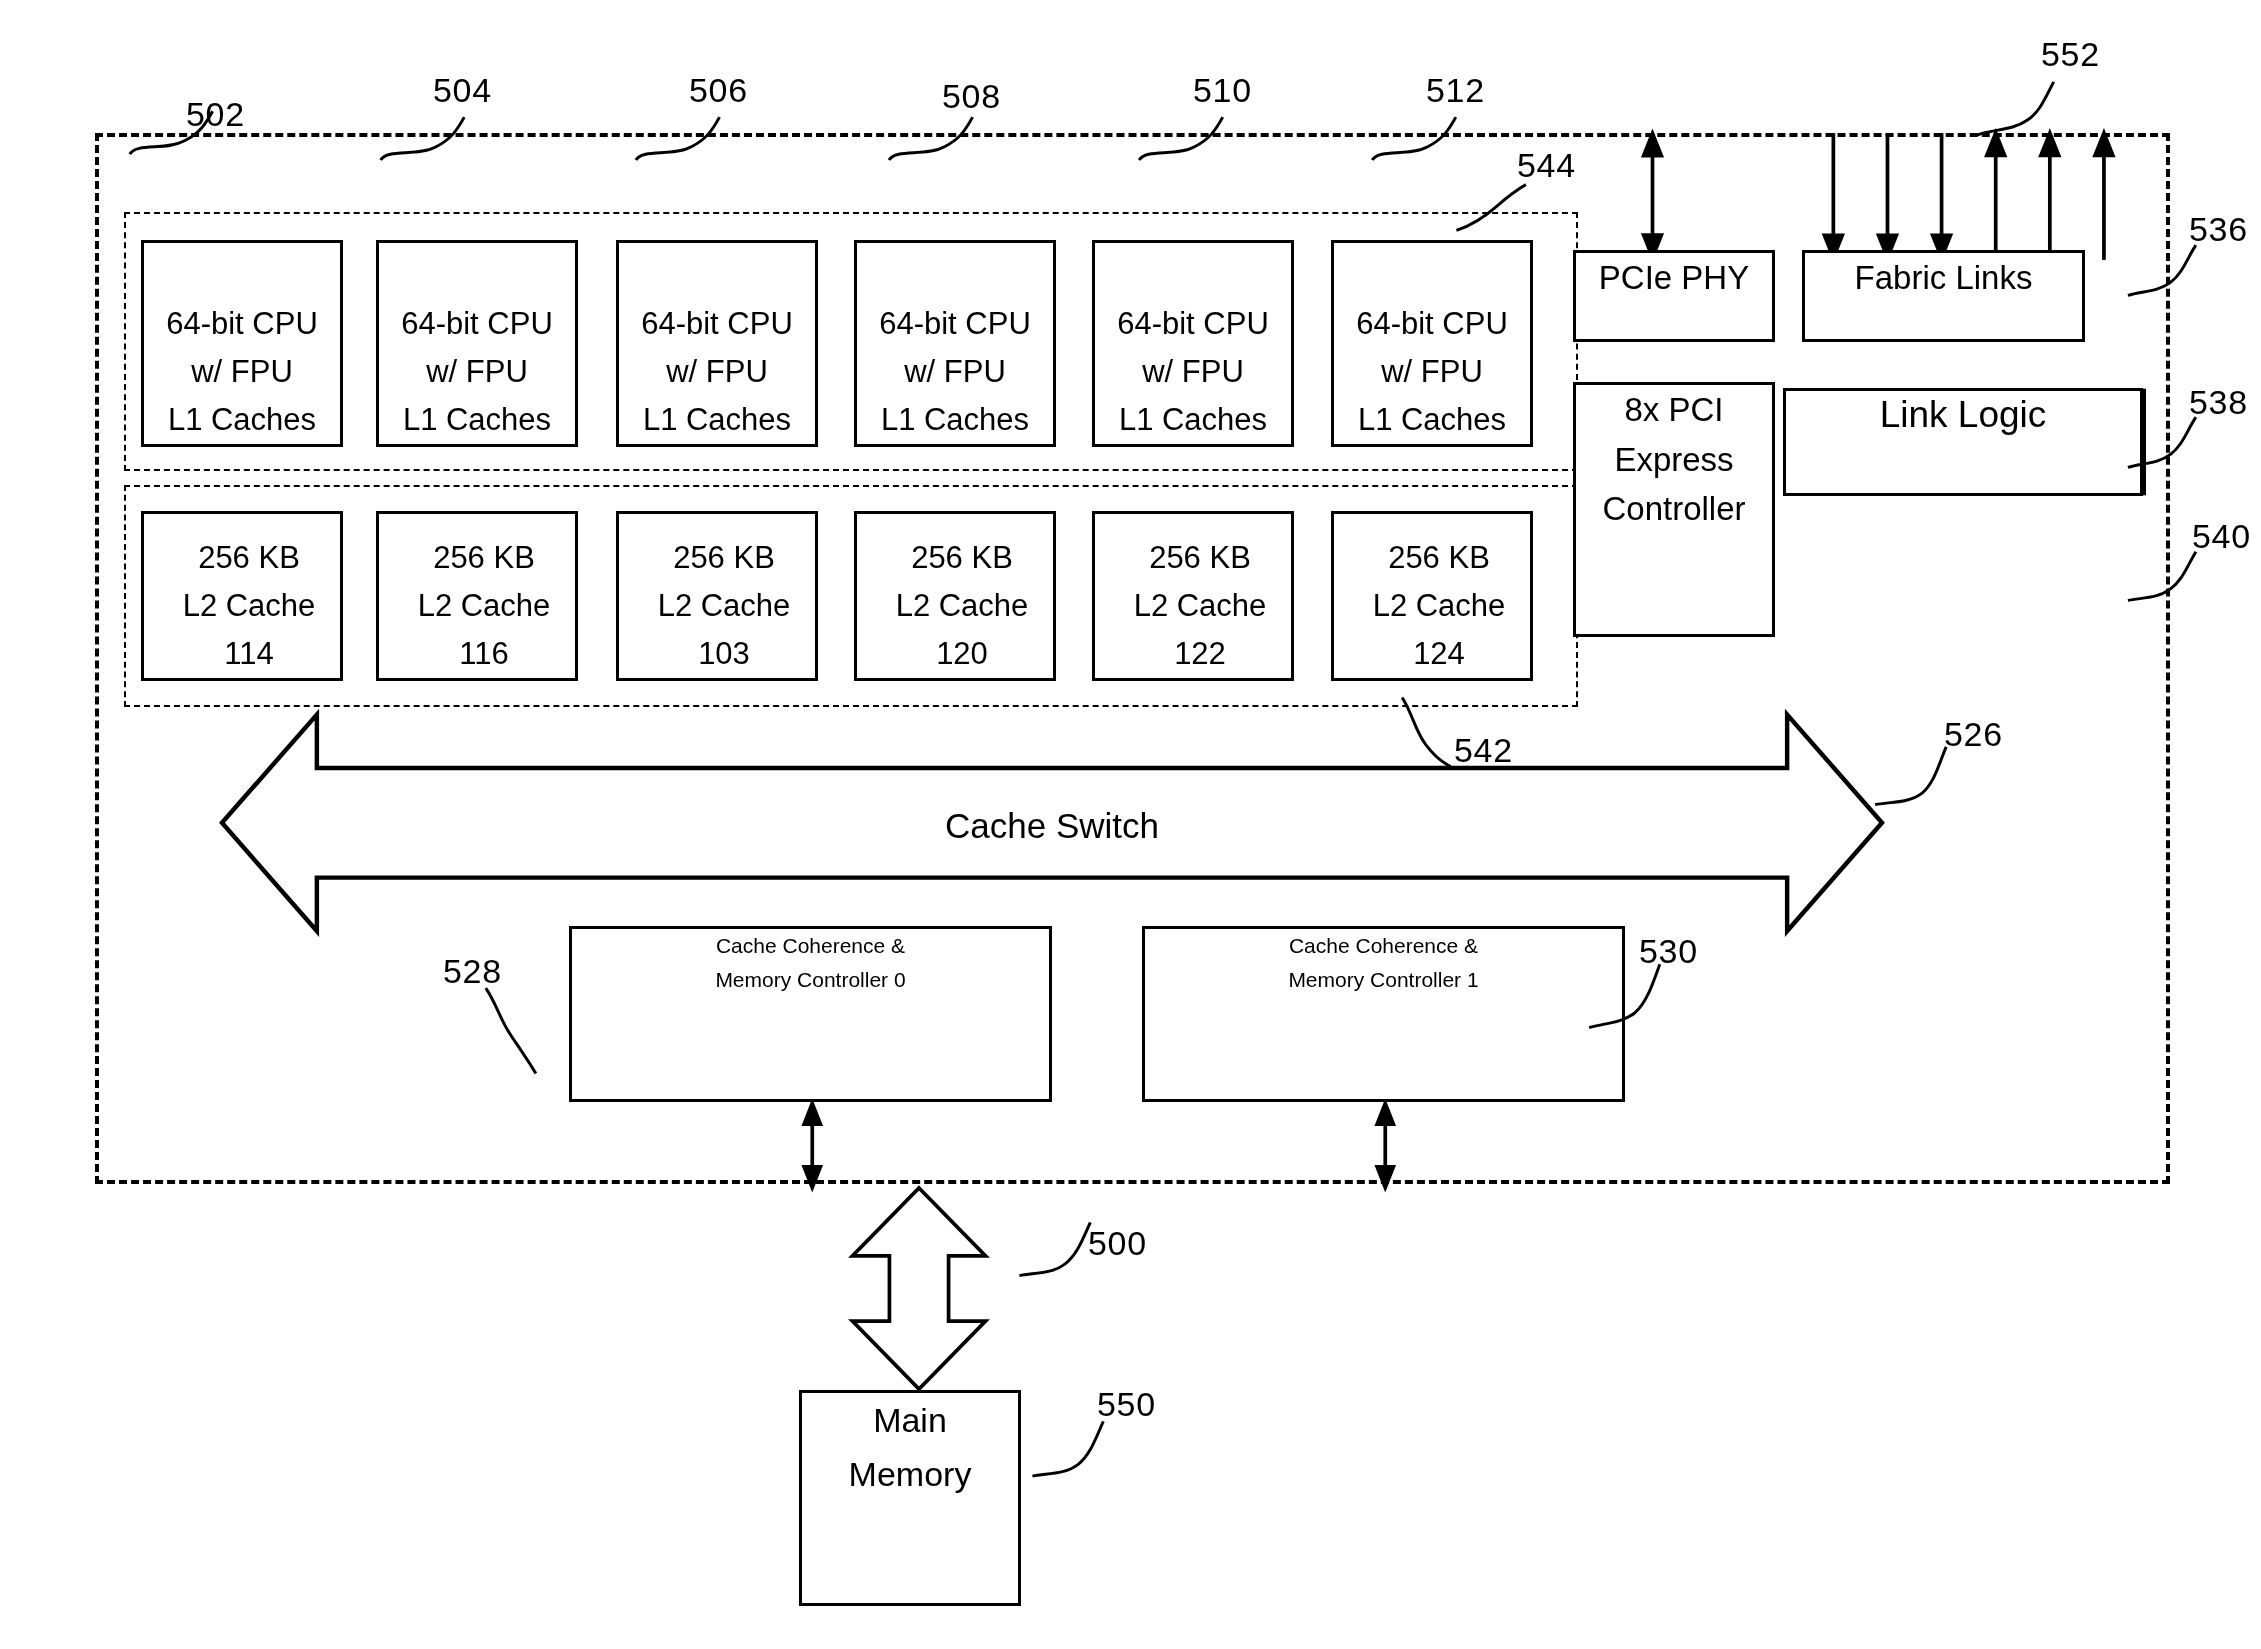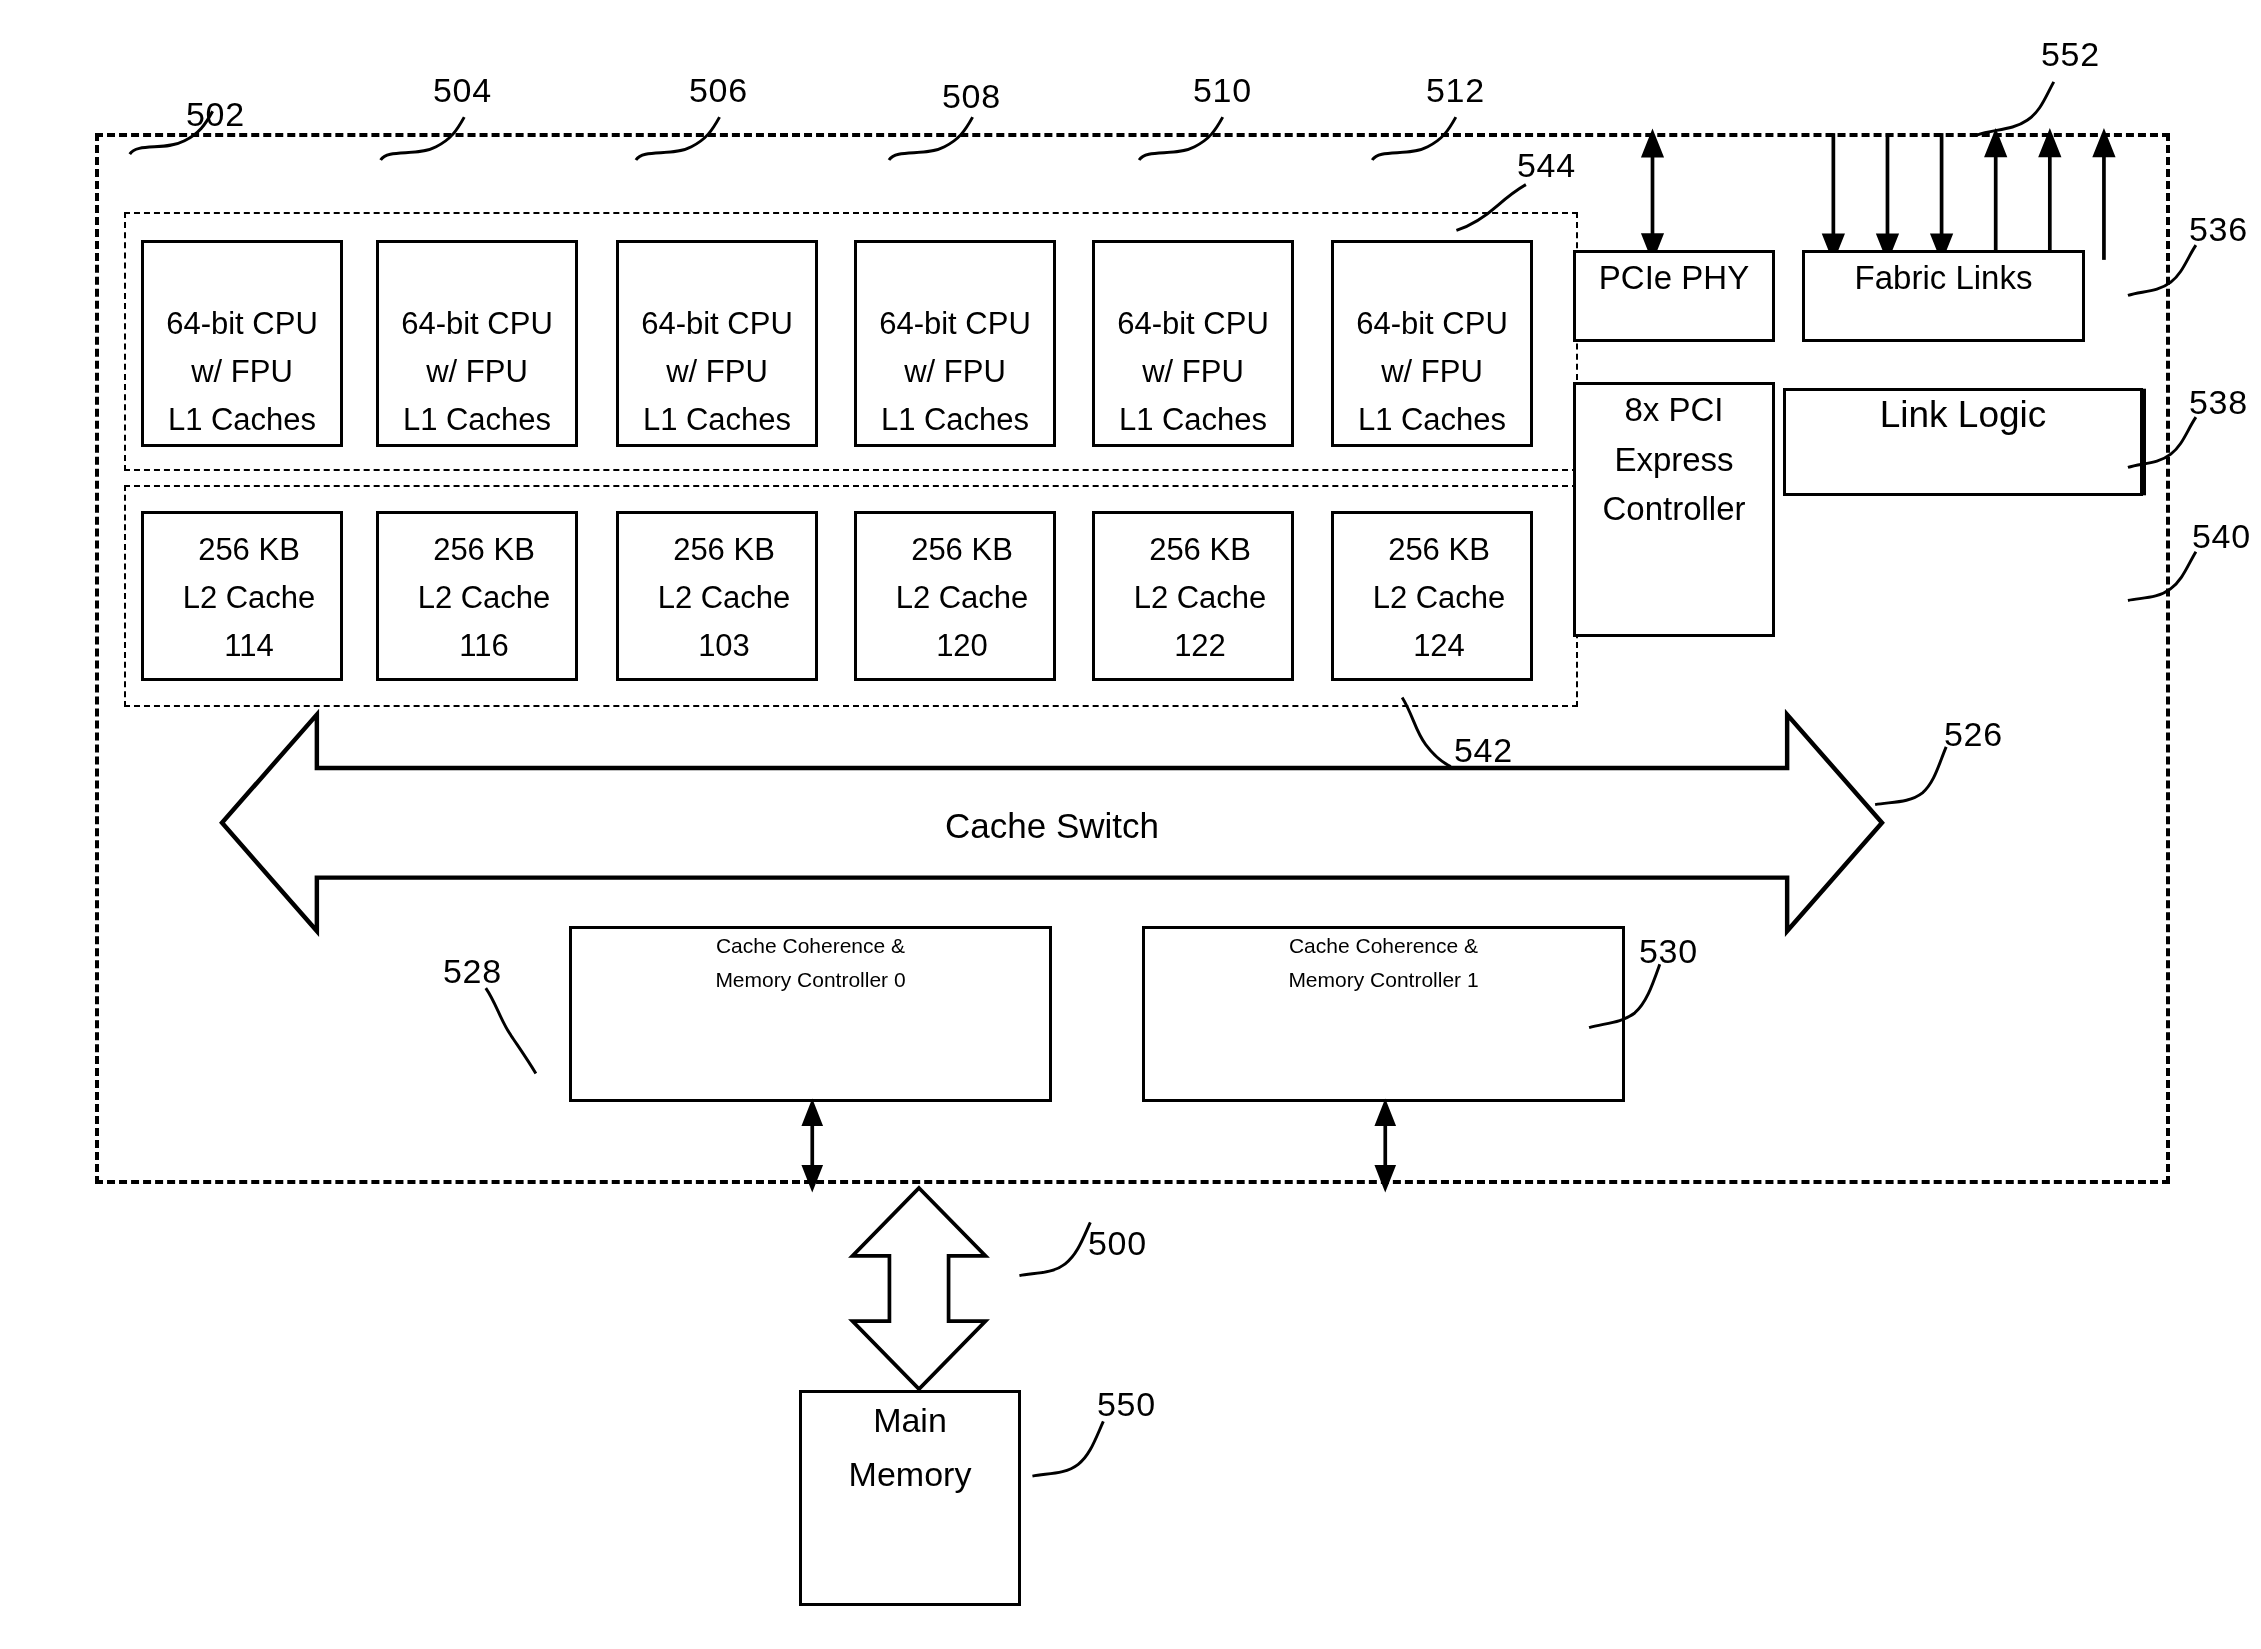--- a/index.html
+++ b/index.html
@@ -55,21 +55,21 @@
     display: flex;
     flex-direction: column;
     align-items: center;
     justify-content: center;
     width: 100%;
   }
   .blk-lines > span { display: block; white-space: nowrap; }
 
   .cpu-blk   { font-size: 31px; padding-top: 9px; justify-content: flex-end; }
   .cpu-blk .blk-lines > span { line-height: 1.55; }
-  .l2-blk    { font-size: 31px; padding-top: 12px; justify-content: flex-start; padding-left: 14px; }
+  .l2-blk    { font-size: 31px; padding-top: 12px; justify-content: flex-end; padding-left: 14px; }
   .l2-blk .blk-lines > span { line-height: 1.55; }
   .rt-blk    { font-size: 33px; }
   .rt-blk .blk-lines > span { line-height: 1.5; }
   .mc-blk    { font-size: 21px; }
   .mc-blk .blk-lines > span { line-height: 1.6; }
   .mem-blk   { font-size: 34px; }
   .mem-blk .blk-lines > span { line-height: 1.6; }
   .ll-blk    { font-size: 37px; }
 
   

